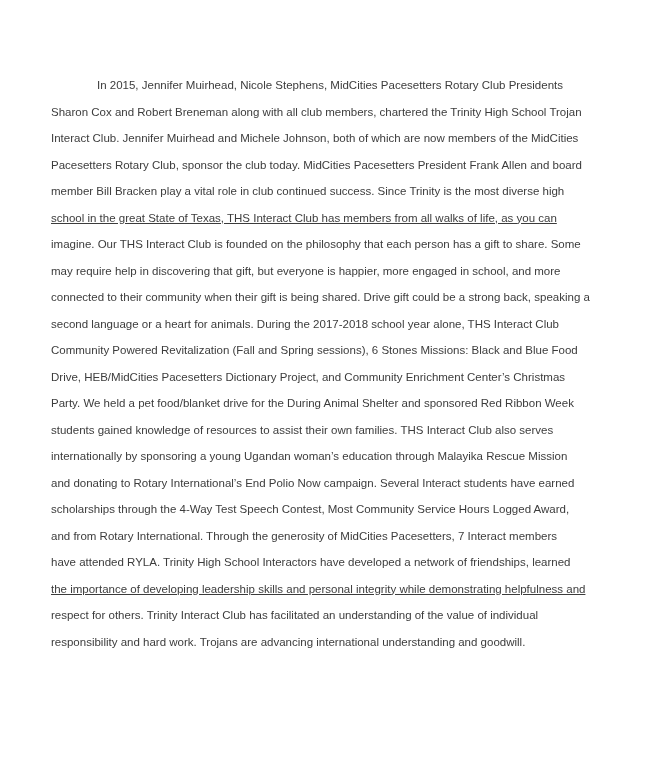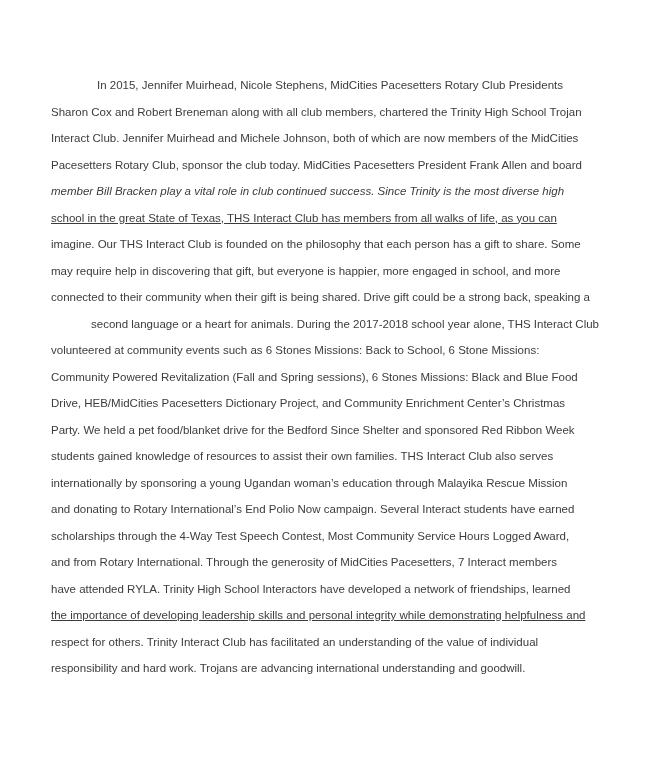--- a/index.html
+++ b/index.html
@@ -38,30 +38,29 @@
 </head>
 <body>
 
 <div class="viewport">
   <div class="page">
     <div class="paragraph" style="color: rgb(60, 60, 60);">
         <div class="line first-line" style="color: rgb(60, 60, 60);">In 2015, Jennifer Muirhead, Nicole Stephens, MidCities Pacesetters Rotary Club Presidents</div>
         <div class="line" style="color: rgb(60, 60, 60);">Sharon Cox and Robert Breneman along with all club members, chartered the Trinity High School Trojan</div>
         <div class="line" style="color: rgb(60, 60, 60);">Interact Club. Jennifer Muirhead and Michele Johnson, both of which are now members of the MidCities</div>
         <div class="line" style="color: rgb(60, 60, 60);">Pacesetters Rotary Club, sponsor the club today. MidCities Pacesetters President Frank Allen and board</div>
-        <div class="line" style="color: rgb(60, 60, 60); font-style: italic;">member Bill Bracken play a vital role in club continued success. Since Trinity is the most diverse high</div>
+        <div class="line" style="color: rgb(60, 60, 60);">member Bill Bracken play a vital role in club continued success. Since Trinity is the most diverse high</div>
         <div class="line" style="color: rgb(60, 60, 60); text-decoration: underline;">school in the great State of Texas, THS Interact Club has members from all walks of life, as you can</div>
         <div class="line" style="color: rgb(60, 60, 60);">imagine. Our THS Interact Club is founded on the philosophy that each person has a gift to share. Some</div>
         <div class="line" style="color: rgb(60, 60, 60);">may require help in discovering that gift, but everyone is happier, more engaged in school, and more</div>
         <div class="line" style="color: rgb(60, 60, 60);">connected to their community when their gift is being shared. Drive gift could be a strong back, speaking a</div>
-        <div class="line" style="color: rgb(60, 60, 60); text-align: center;">second language or a heart for animals. During the 2017-2018 school year alone, THS Interact Club</div>
-        <div class="line" style="color: rgb(60, 60, 60);">volunteered at community events such as 6 Stones Missions: Back to School, 6 Stone Missions:</div>
+        <div class="line" style="color: rgb(60, 60, 60);">second language or a heart for animals. During the 2017-2018 school year alone, THS Interact Club</div>
         <div class="line" style="color: rgb(60, 60, 60);">Community Powered Revitalization (Fall and Spring sessions), 6 Stones Missions: Black and Blue Food</div>
         <div class="line" style="color: rgb(60, 60, 60);">Drive, HEB/MidCities Pacesetters Dictionary Project, and Community Enrichment Center’s Christmas</div>
-        <div class="line" style="color: rgb(60, 60, 60);">Party. We held a pet food/blanket drive for the Bedford Since Shelter and sponsored Red Ribbon Week</div>
+        <div class="line" style="color: rgb(60, 60, 60);">Party. We held a pet food/blanket drive for the During Animal Shelter and sponsored Red Ribbon Week</div>
         <div class="line" style="color: rgb(60, 60, 60);">students gained knowledge of resources to assist their own families. THS Interact Club also serves</div>
         <div class="line" style="color: rgb(60, 60, 60);">internationally by sponsoring a young Ugandan woman’s education through Malayika Rescue Mission</div>
         <div class="line" style="color: rgb(60, 60, 60);">and donating to Rotary International’s End Polio Now campaign. Several Interact students have earned</div>
         <div class="line" style="color: rgb(60, 60, 60);">scholarships through the 4-Way Test Speech Contest, Most Community Service Hours Logged Award,</div>
         <div class="line" style="color: rgb(60, 60, 60);">and from Rotary International. Through the generosity of MidCities Pacesetters, 7 Interact members</div>
         <div class="line" style="color: rgb(60, 60, 60);">have attended RYLA. Trinity High School Interactors have developed a network of friendships, learned</div>
         <div class="line" style="color: rgb(60, 60, 60); text-decoration: underline;">the importance of developing leadership skills and personal integrity while demonstrating helpfulness and</div>
         <div class="line" style="color: rgb(60, 60, 60);">respect for others. Trinity Interact Club has facilitated an understanding of the value of individual</div>
         <div class="line" style="color: rgb(60, 60, 60);">responsibility and hard work. Trojans are advancing international understanding and goodwill.</div>
       </div>

